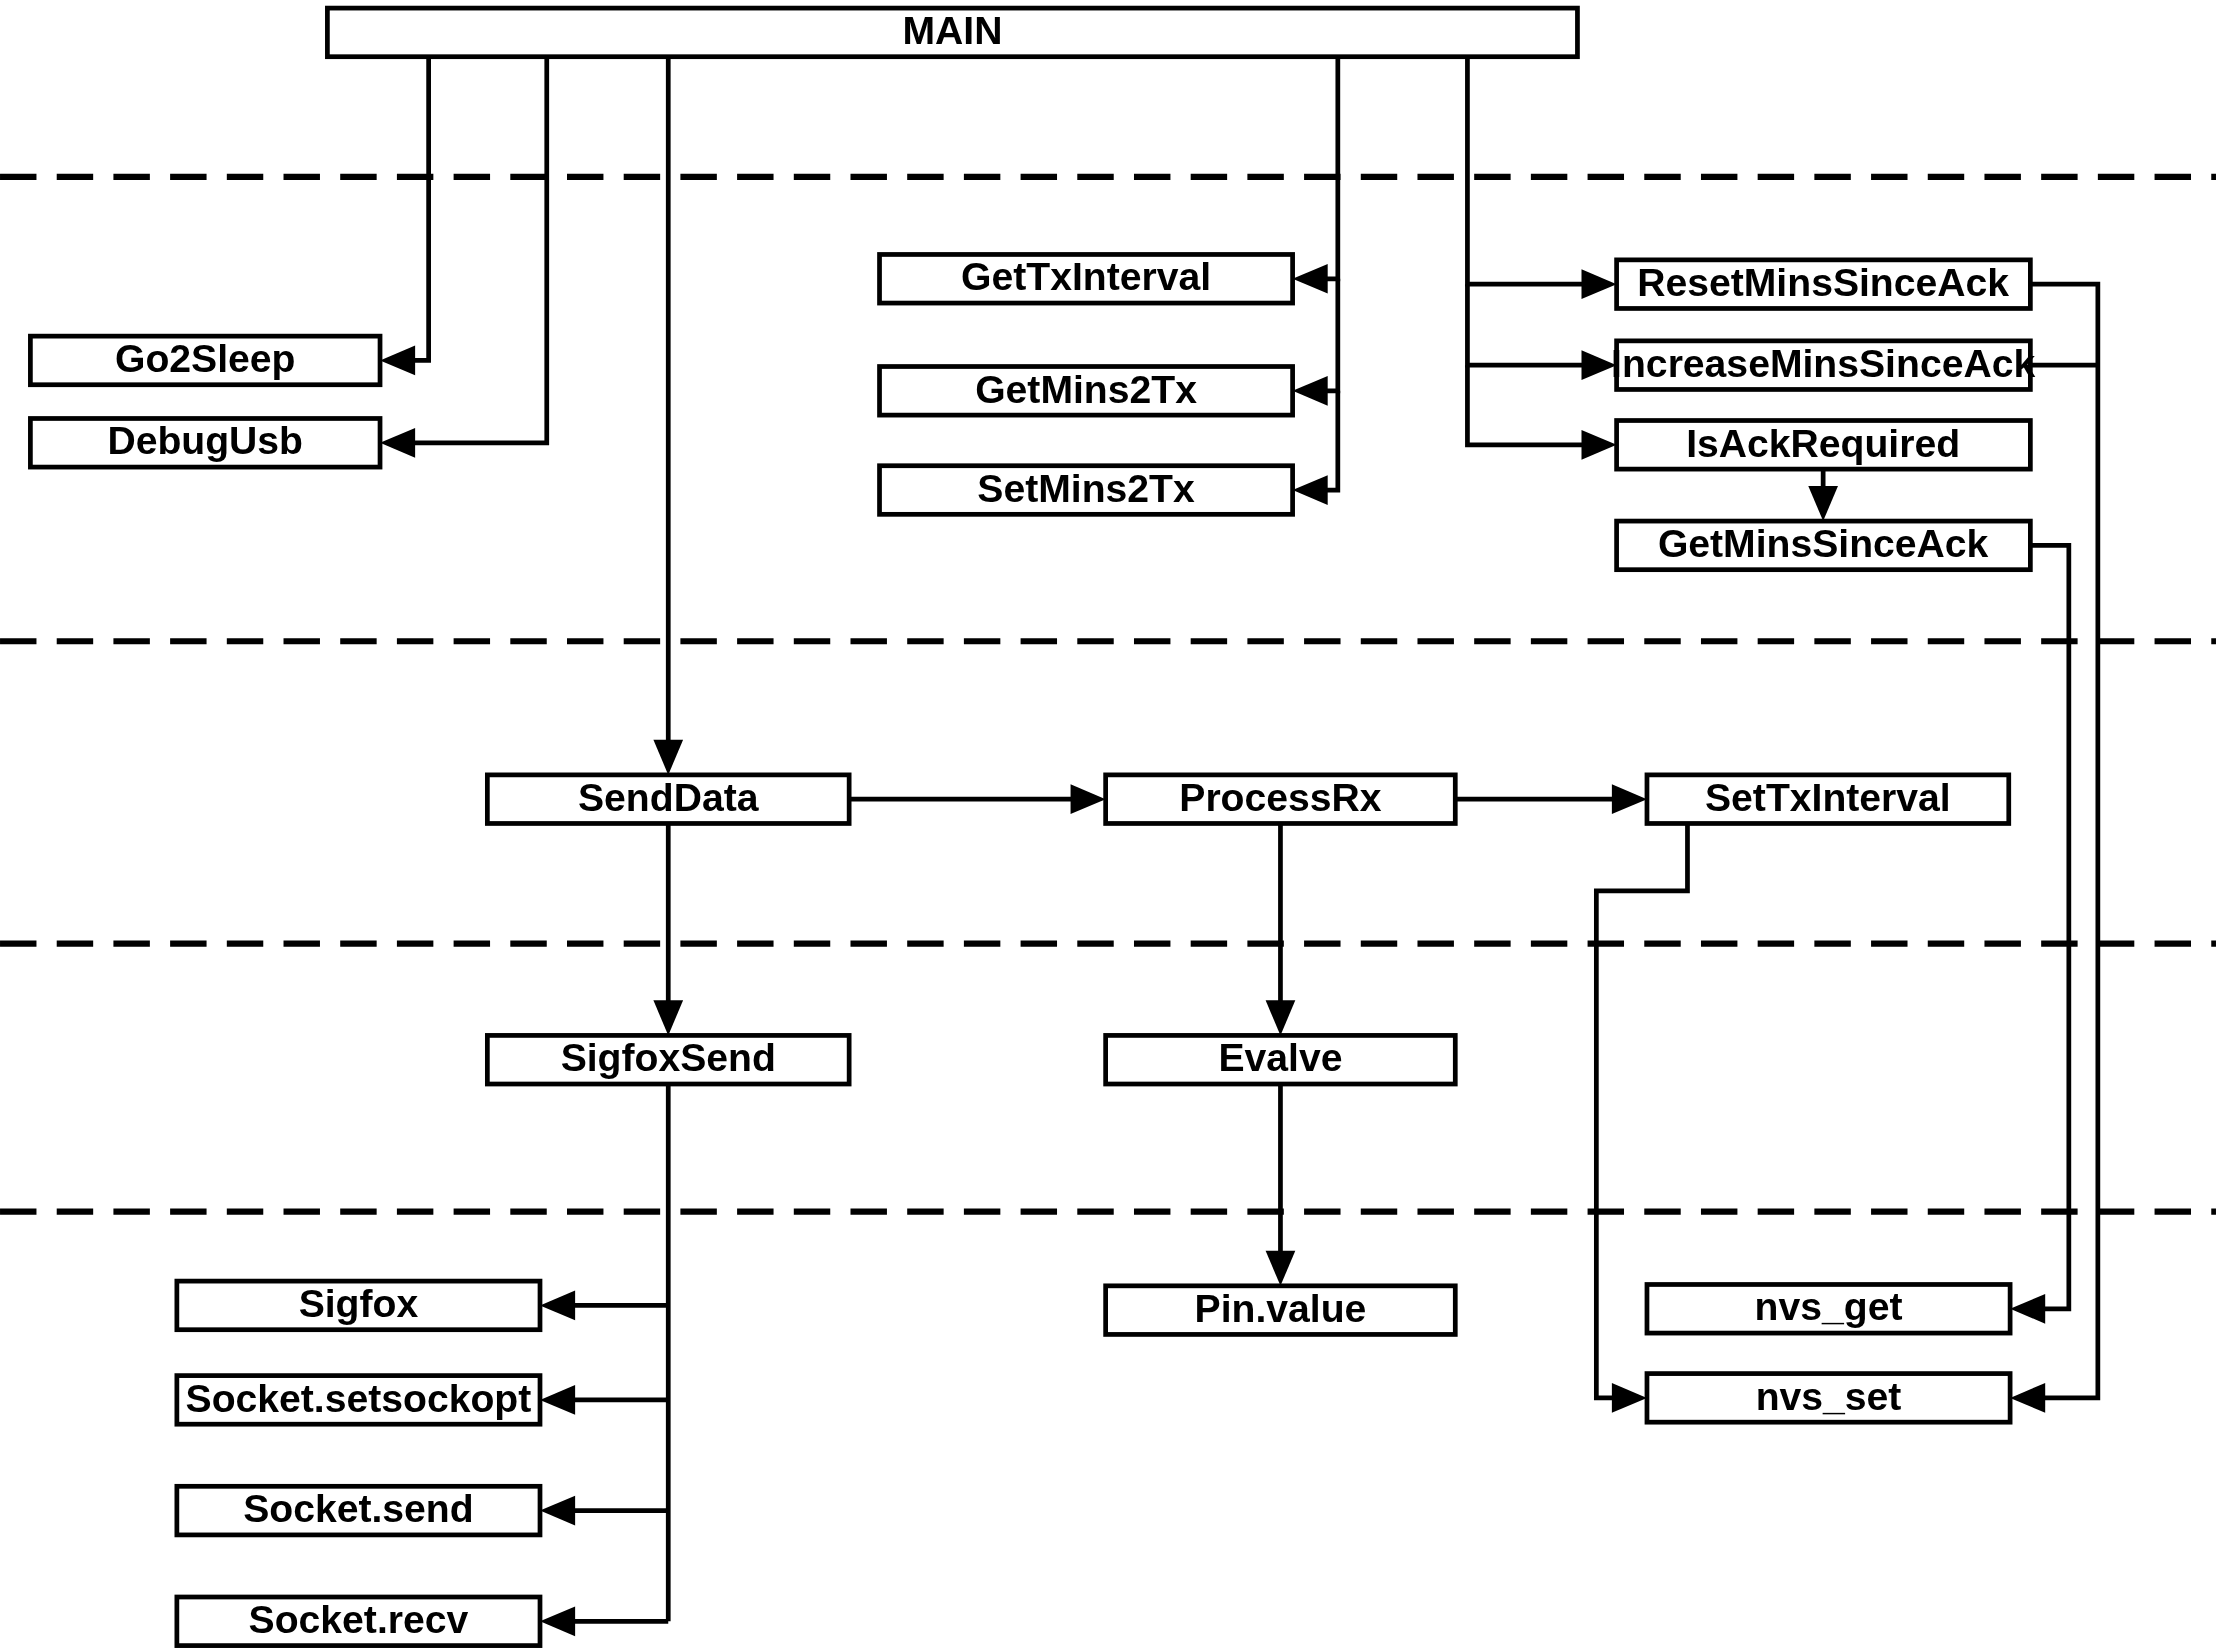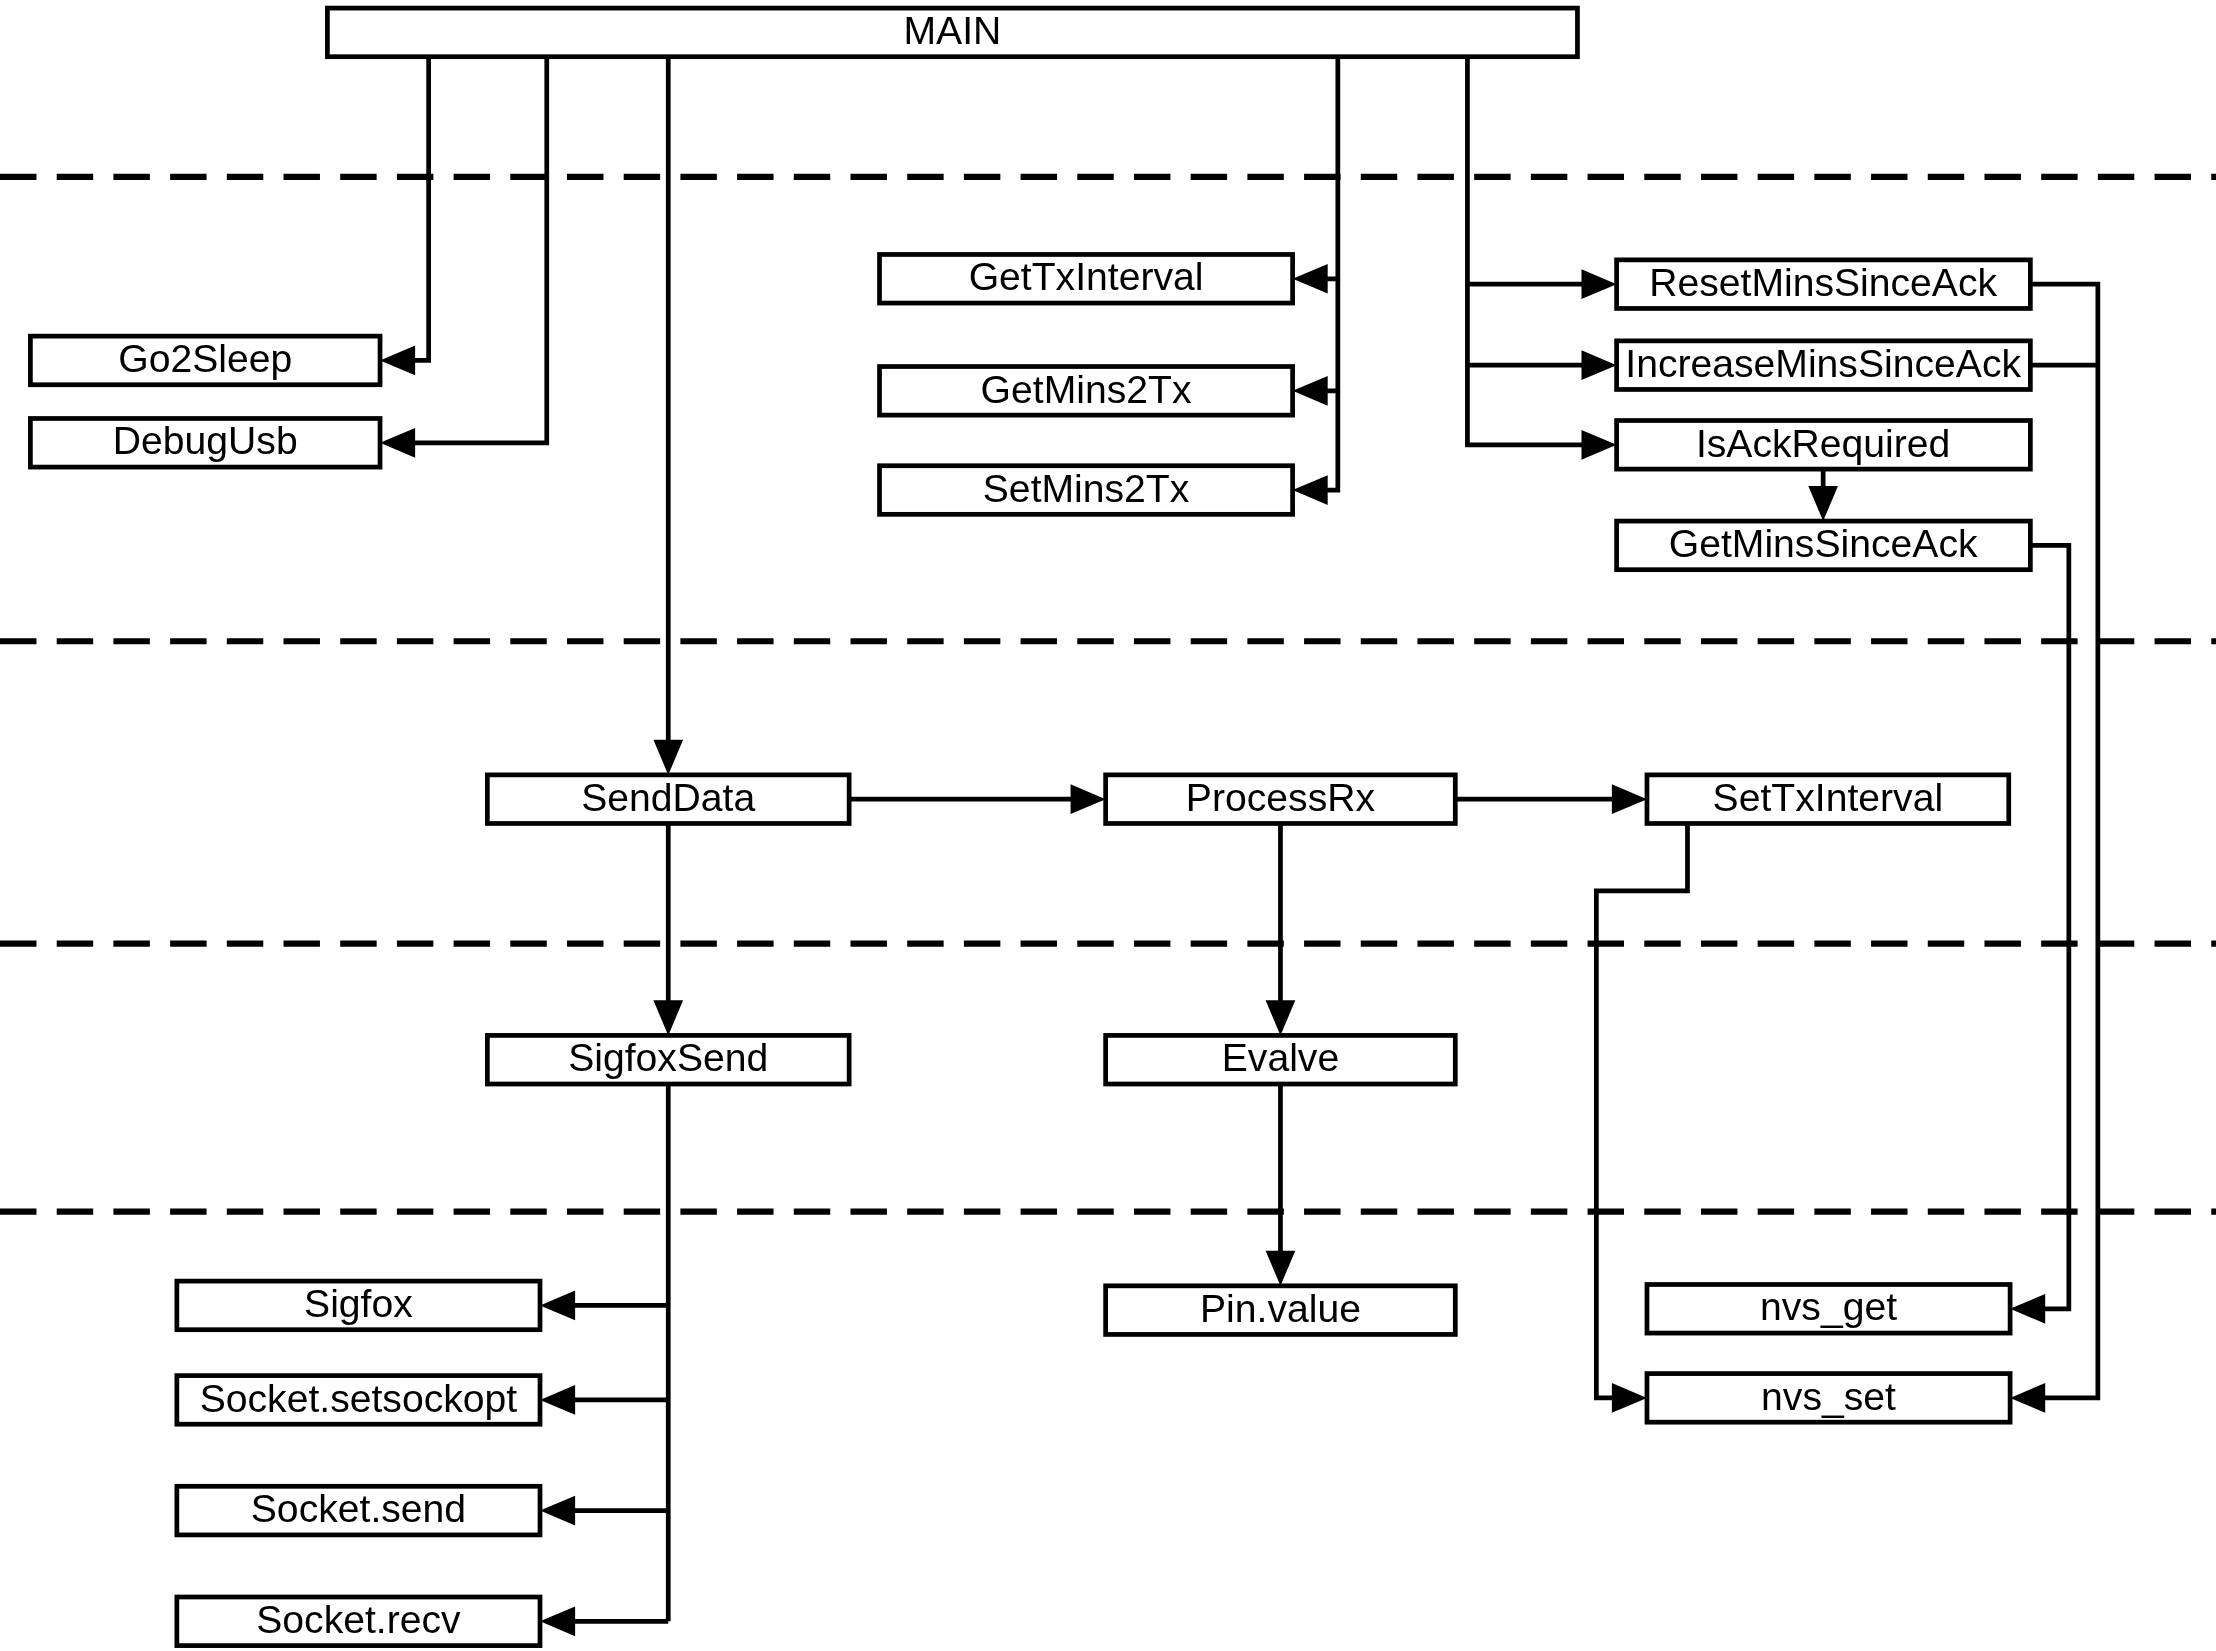--- a/index.html
+++ b/index.html
@@ -6,20 +6,21 @@
     margin: 0;
     padding: 0;
     background: #ffffff;
   }
   #canvas {
     position: relative;
     width: 2056px;
     height: 1651px;
     background: #ffffff;
     font-family: "Liberation Sans", sans-serif;
+    font-weight: bold;
   }
   #diagram-svg {
     position: absolute;
     inset: 0;
     width: 2216px;
     height: 1651px;
   }
   .node-box {
     fill: #ffffff;
     stroke: #000000;

